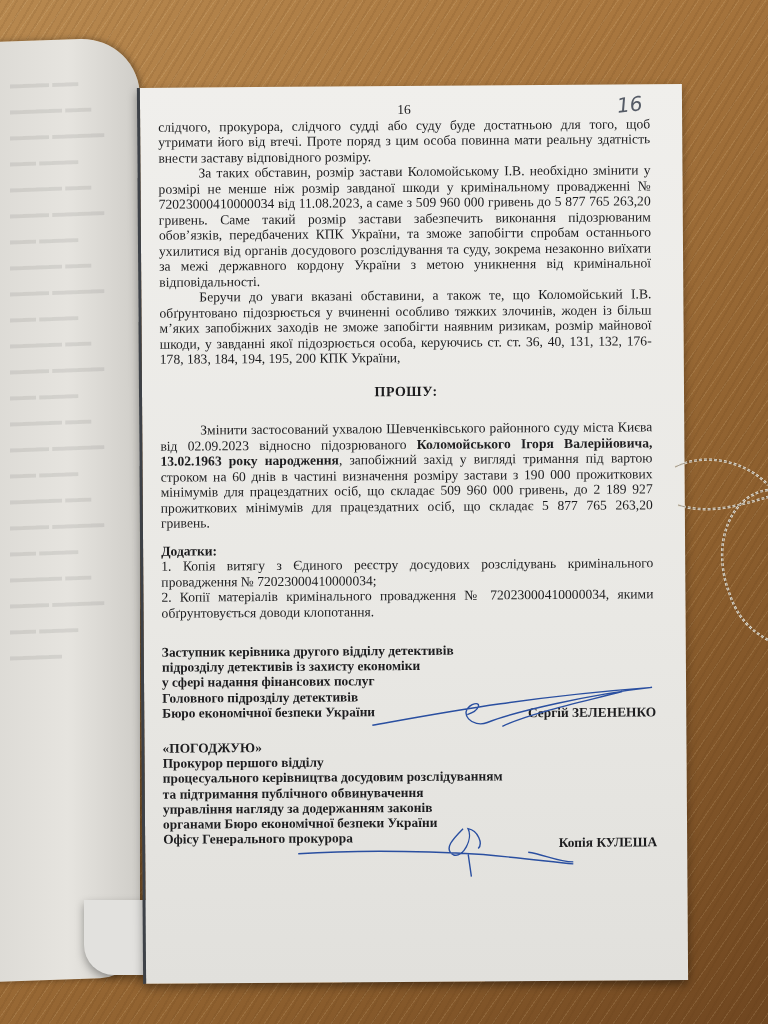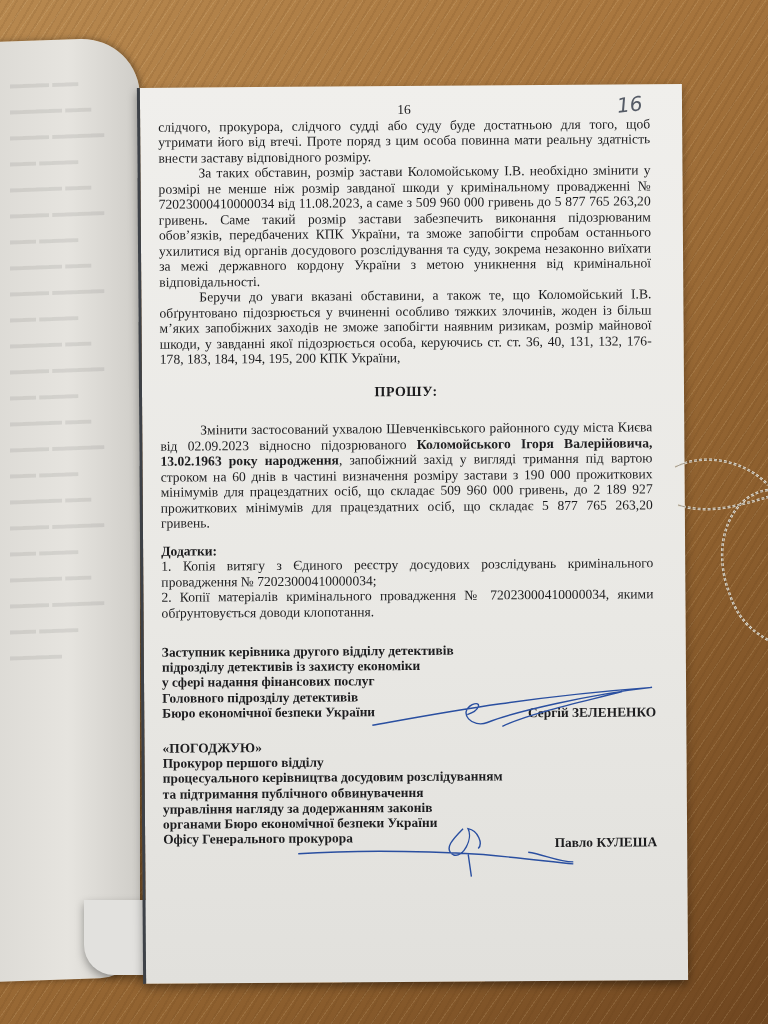--- a/index.html
+++ b/index.html
@@ -99,21 +99,21 @@
     </div>
 
     <div class="sig sig-block-2">
       <div>«ПОГОДЖУЮ»</div>
       <div>Прокурор першого відділу</div>
       <div>процесуального керівництва досудовим розслідуванням</div>
       <div>та підтримання публічного обвинувачення</div>
       <div>управління нагляду за додержанням законів</div>
       <div>органами Бюро економічної безпеки України</div>
       <div>Офісу Генерального прокурора</div>
-      <div class="sig-name">Павло КУЛЕША</div>
+      <div class="sig-name">Копія КУЛЕША</div>
       <svg class="signature-svg" style="left:120px; top:80px;" width="300" height="60" viewBox="0 0 300 60">
         <path d="M15 34 C 80 30, 140 32, 200 36 C 240 40, 270 44, 290 46 M180 10 C 170 20, 160 30, 170 36 C 180 40, 190 20, 185 10 C 195 12, 200 25, 195 30 M185 36 L 188 58 M245 34 C 260 36, 275 44, 290 44" fill="none" stroke="#2a4fa0" stroke-width="1.4"></path>
       </svg>
     </div>
   </div>
 </div>
 
 <svg class="string-svg" width="98" height="200" viewBox="0 0 98 200">
   <path d="M5 12 C 40 -5, 80 10, 98 30 M8 50 C 40 60, 70 50, 98 42 M98 35 C 60 40, 40 90, 60 140 C 70 170, 90 180, 98 185" fill="none" stroke="#e8e2d4" stroke-width="2.4" stroke-dasharray="3 2"></path>
   <path d="M5 12 C 40 -5, 80 10, 98 30 M8 50 C 40 60, 70 50, 98 42 M98 35 C 60 40, 40 90, 60 140 C 70 170, 90 180, 98 185" fill="none" stroke="#3a2a1c" stroke-width="0.8" opacity="0.5"></path>

